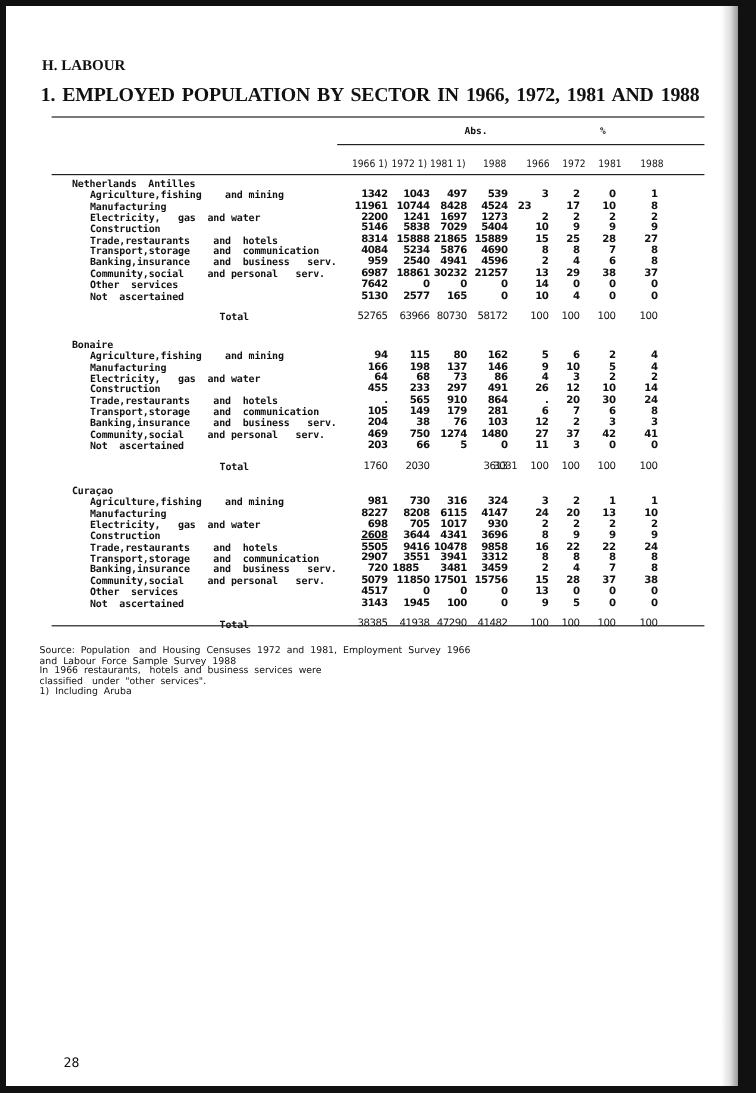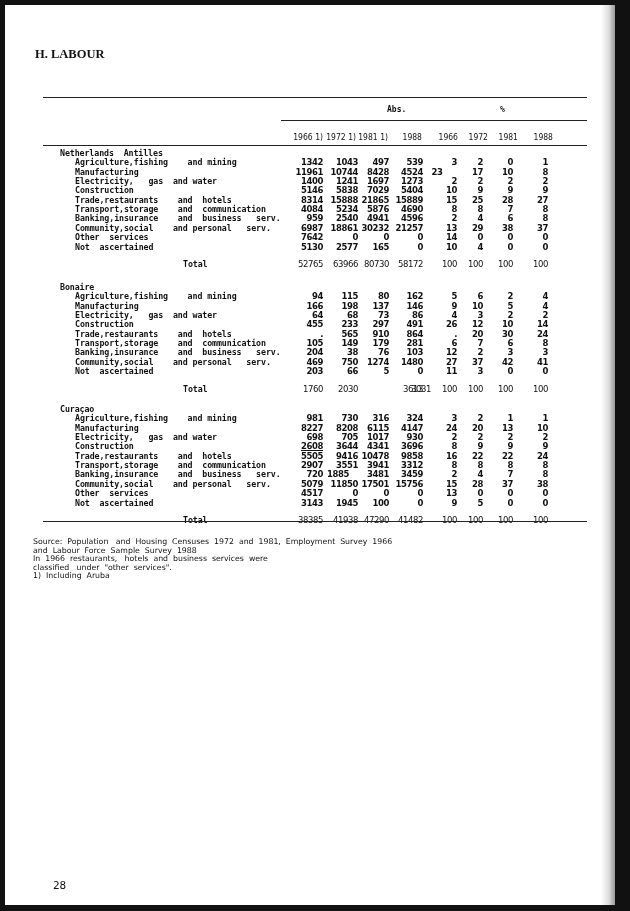--- a/index.html
+++ b/index.html
@@ -35,20 +35,21 @@
   .footnote { position: absolute; left: 28px; font-size: 7.8px; line-height: 9px; white-space: pre; }
   .pageno { position: absolute; left: 48px; top: 874px; font-size: 11px; }
 </style>
 </head>
 <body>
 
 <div class="page">
   <div class="page-shade"></div>
 
   <div class="section">H. LABOUR</div>
+  <div class="title">1. EMPLOYED POPULATION BY SECTOR IN 1966, 1972, 1981 AND 1988</div>
 
   <div class="hr" style="left:38px; top:92px; width:544px;"></div>
   <div class="mono hdr-abs">Abs.</div>
   <div class="mono hdr-pct">%</div>
   <div class="hr" style="left:276px; top:115px; width:306px;"></div>
 
   <div id="colhdrs">
       <div class="sans colhdr" style="left: 258px; width: 60px;">1966  1)</div>
       <div class="sans colhdr" style="left: 291px; width: 60px;">1972  1)</div>
       <div class="sans colhdr" style="left: 323px; width: 60px;">1981  1)</div>
@@ -79,21 +80,21 @@
         <div class="sans num" style="left: 313px;">10744</div>
         <div class="sans num" style="left: 344px;">8428</div>
         <div class="sans num" style="left: 378px;">4524</div>
         <div class="sans num" style="left: 412px; text-align: center;">23</div>
         <div class="sans num" style="left: 438px;">17</div>
         <div class="sans num" style="left: 468px;">10</div>
         <div class="sans num" style="left: 503px;">8</div>
       </div>
       <div class="row" style="top: 172.05px;">
         <div class="mono lbl" style="left: 70px;">Electricity,   gas  and water</div>
-        <div class="sans num" style="left: 278px;">1400</div>
+        <div class="sans num" style="left: 278px;">2200</div>
         <div class="sans num" style="left: 313px;">1241</div>
         <div class="sans num" style="left: 344px;">1697</div>
         <div class="sans num" style="left: 378px;">1273</div>
         <div class="sans num" style="left: 412px;">2</div>
         <div class="sans num" style="left: 438px;">2</div>
         <div class="sans num" style="left: 468px;">2</div>
         <div class="sans num" style="left: 503px;">2</div>
       </div>
       <div class="row" style="top: 181.4px;">
         <div class="mono lbl" style="left: 70px;">Construction</div>

